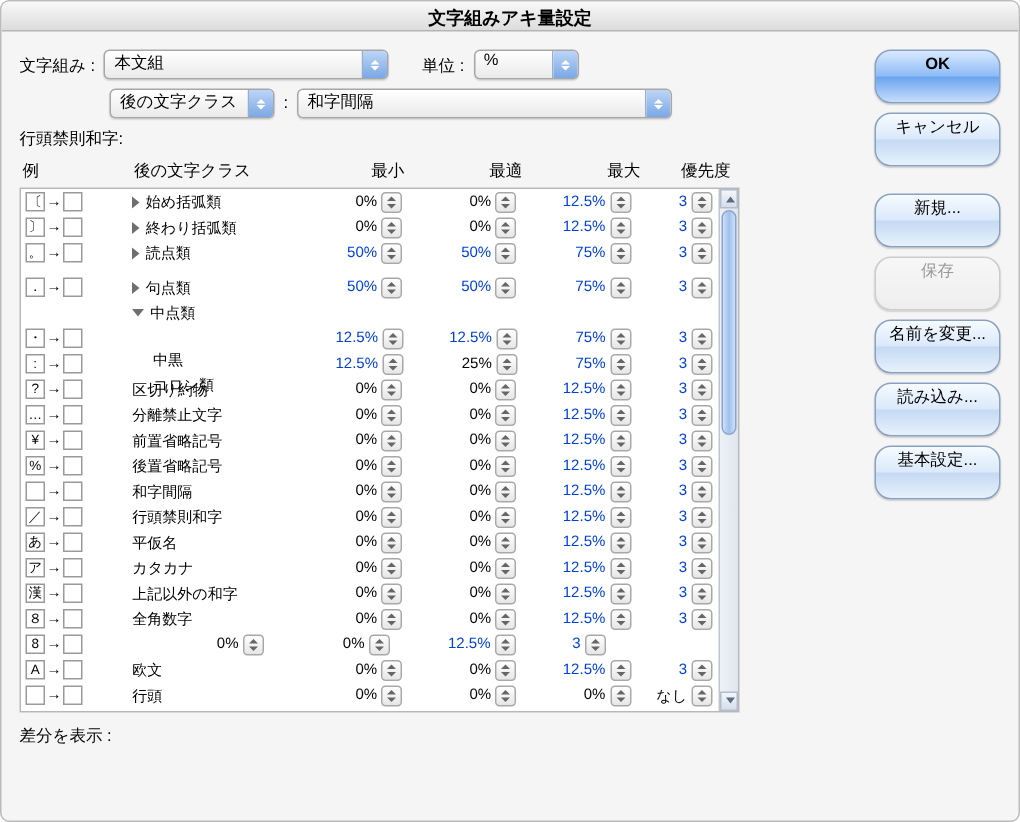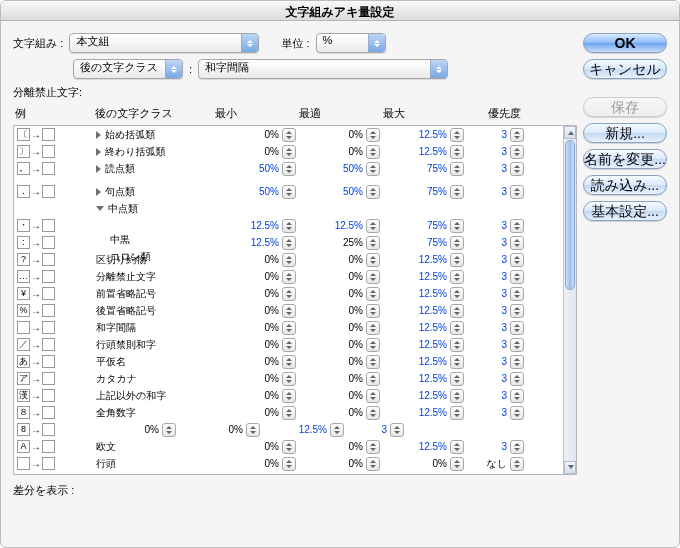--- a/index.html
+++ b/index.html
@@ -1,37 +1,37 @@
 <!DOCTYPE html>
 <html><head>
 <meta charset="utf-8">
 <style>
   * { box-sizing: border-box; font-family: "Hiragino Kaku Gothic Pro", "Lucida Grande", sans-serif; }
   body { margin: 0; background: #fff; }
   .window { width: 680px; height: 548px; border: 1px solid #bbb; border-radius: 6px; overflow: hidden; position: relative; background: #f5f5f5; }
   .titlebar { height: 20px; line-height: 22px; text-align: center; font-size: 12px; font-weight: bold; background: linear-gradient(#f9f9f9,#dcdcdc); border-bottom: 1px solid #b5b5b5; }
   .content { position: absolute; top: 22px; left: 0; right: 0; bottom: 0; padding: 10px 12px; }
-  .left { position: absolute; top: 10px; left: 12px; width: 564px; }
+  .left { position: absolute; top: 10px; left: 12px; width: 480px; }
   .right { position: absolute; top: 10px; right: 12px; width: 84px; display:flex; flex-direction:column; gap:6px; }
-  .aqua-btn { height:20px; border:1px solid #8aa1c0; border-radius:11px; background:linear-gradient(#f5fbff,#dbe9fb 48%,#c5daf3 52%,#e7f1fc); font-size:14px; cursor:pointer; text-align:center; line-height:18px; box-shadow:0 1px 1px rgba(0,0,0,.15);}
+  .aqua-btn { height:36px; border:1px solid #8aa1c0; border-radius:11px; background:linear-gradient(#f5fbff,#dbe9fb 48%,#c5daf3 52%,#e7f1fc); font-size:11px; cursor:pointer; text-align:center; line-height:18px; box-shadow:0 1px 1px rgba(0,0,0,.15);}
   .aqua-btn.primary { background:linear-gradient(#d9e9ff,#8fbcf6 48%,#6ca5ef 52%,#c6ddfb); font-weight:bold;}
   .aqua-btn.disabled { color:#999; border-color:#ccc; background:linear-gradient(#f7f7f7,#eee);}
   .row { display:flex; align-items:center; gap:6px; margin-bottom:6px; font-size:11px;}
   .label { font-size:11px;}
   .select { position:relative; display:inline-flex; align-items:flex-start; height:20px; border:1px solid #a7a7a7; border-radius:4px; background:linear-gradient(#fff,#eaeaea); font-size:11px; padding:0 20px 0 6px; box-shadow:0 1px 1px rgba(0,0,0,.12);}
   .select .cap { position:absolute; right:0; top:0; bottom:0; width:17px; border-left:1px solid #9aaecb; border-radius:0 3px 3px 0; background:linear-gradient(#bcd5f6,#7aa8e6); display:flex; flex-direction:column; align-items:center; justify-content:center;}
   .select .cap::before,.select .cap::after{content:"";width:0;height:0;border-left:3px solid transparent;border-right:3px solid transparent;}
   .select .cap::before{border-bottom:3px solid #fff;margin-bottom:1px;}
   .select .cap::after{border-top:3px solid #fff;}
   .section-label{font-size:11px;margin:6px 0 4px;}
   .grid-area{border:1px solid #b8b8b8;background:#fff;height:350px;position:relative;}
   .grid-head{display:flex;font-size:11px;font-weight:normal;padding:2px 0 4px;align-items:center;}
   .col-ex{width:82px;padding-left:2px;}
   .col-cls{width:120px;}
-  .col-num{width:84px;text-align:left;padding-right:10px;}
+  .col-num{width:84px;text-align:right;padding-right:10px;}
   .col-pri{width:60px;text-align:right;padding-right:6px;}
   .grid-body{position:absolute;top:0;left:0;right:13px;bottom:0;overflow:hidden;}
   .scrollbar{position:absolute;top:0;right:0;bottom:0;width:13px;background:linear-gradient(90deg,#eef1f7,#dfe5ef);border-left:1px solid #c0c6d0;}
   .sb-btn{position:absolute;left:0;right:0;height:13px;background:linear-gradient(#f3f6fb,#d6deea);border:1px solid #b3bdcd;}
   .sb-btn.up{top:0;} .sb-btn.dn{bottom:0;}
   .sb-btn::after{content:"";position:absolute;left:3px;width:0;height:0;border-left:3px solid transparent;border-right:3px solid transparent;}
   .sb-btn.up::after{top:4px;border-bottom:4px solid #5a6b86;}
   .sb-btn.dn::after{bottom:4px;border-top:4px solid #5a6b86;}
   .thumb{position:absolute;left:1px;right:1px;top:14px;height:150px;border:1px solid #8aa4cb;border-radius:6px;background:linear-gradient(90deg,#cfe0f8,#9fc0ec,#cfe0f8);}
   .rows{font-size:10px;}
@@ -81,21 +81,21 @@
         <span class="select" style="width:110px">
           <span>後の文字クラス</span>
             <span class="cap"></span>
         </span>
         <span class="label">:</span>
         <span class="select" style="width:250px">
           <span>和字間隔</span>
             <span class="cap"></span>
         </span>
       </div>
-      <div class="section-label">分離禁止文字:</div>
+      <div class="section-label">行頭禁則和字:</div>
       <div class="grid-head">
         <div class="col-ex">例</div>
         <div class="col-cls">後の文字クラス</div>
         <div class="col-num">最小</div>
         <div class="col-num">最適</div>
         <div class="col-num">最大</div>
         <div class="col-pri">優先度</div>
       </div>
       <div class="grid-area">
         <div class="grid-body">
@@ -634,20 +634,20 @@
         </div>
       </div>
       <div class="footer-row">
         <span class="label">差分を表示 :</span>
       </div>
     </div>
     <div class="right">
       <div class="aqua-btn primary">OK</div>
       <div class="aqua-btn">キャンセル</div>
       <div style="height:6px"></div>
+      <div class="aqua-btn">新規...</div>
       <div class="aqua-btn disabled">保存</div>
-      <div class="aqua-btn">新規...</div>
       <div class="aqua-btn">名前を変更...</div>
       <div class="aqua-btn">読み込み...</div>
       <div class="aqua-btn">基本設定...</div>
     </div>
   </div>
 </div>
 
 </body></html>

